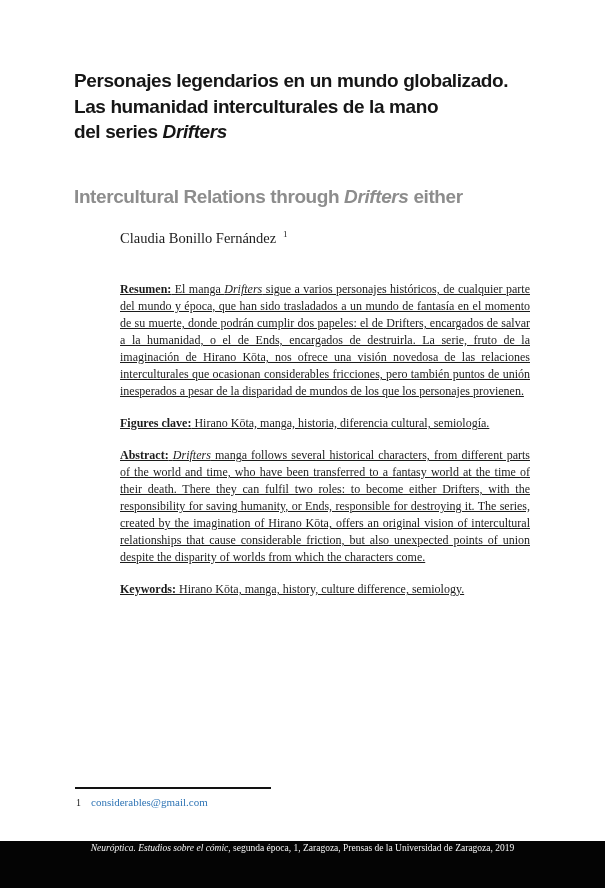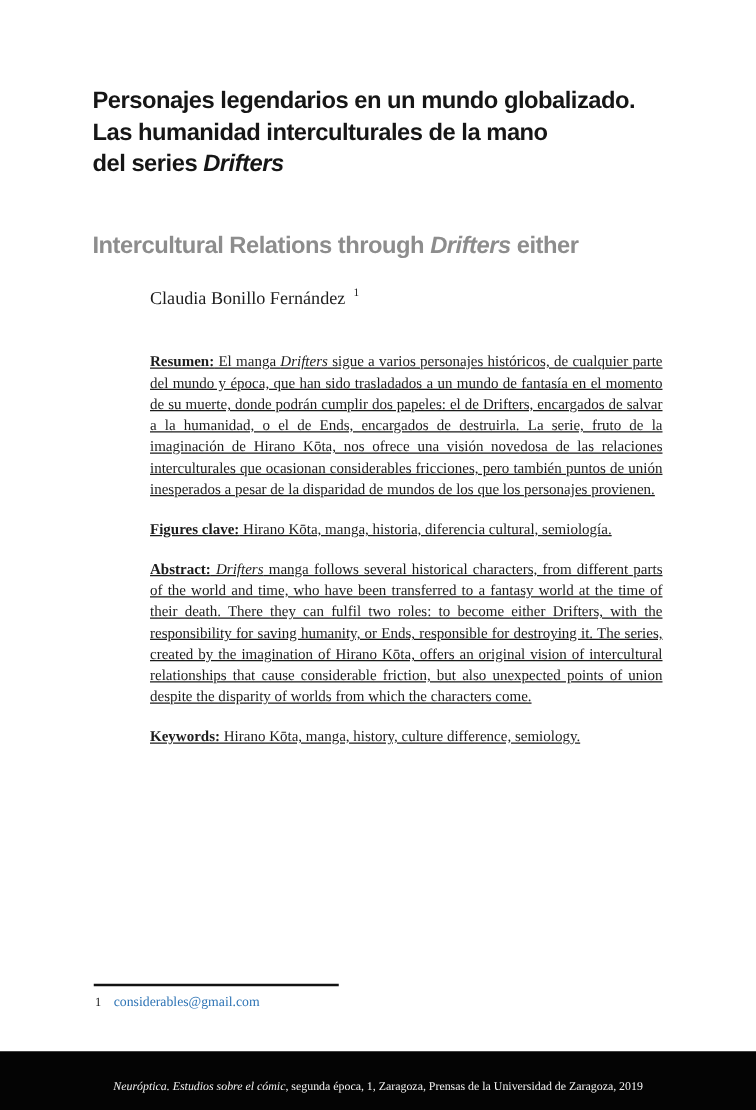--- a/index.html
+++ b/index.html
@@ -76,21 +76,21 @@
     color:var(--link);
     text-decoration:none;
     cursor:pointer;
   }
   .footer-bar{
     position:absolute;left:0;top:841px;width:605px;height:47px;
     background:var(--footer_bg);
     color:var(--footer_text);
     text-align:center;
     font-size:9.5px;
-    padding-top:24px;
+    padding-top:2px;
     box-sizing:border-box;
   }
   .footer-bar .journal{font-style:italic;}
 </style>
 </head>
 <body>
 
 <div class="page">
 
   <h1 class="title-es"><span>Personajes legendarios en un mundo globalizado.</span><br><span>Las humanidad interculturales de la mano</span><br><span>del series </span><em>Drifters</em></h1>

